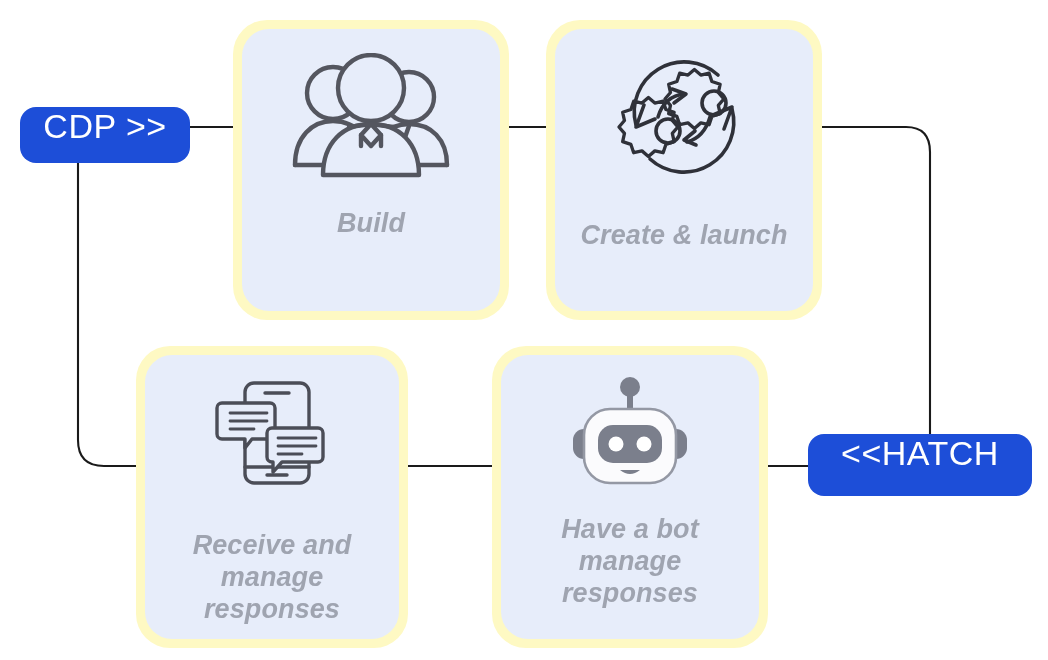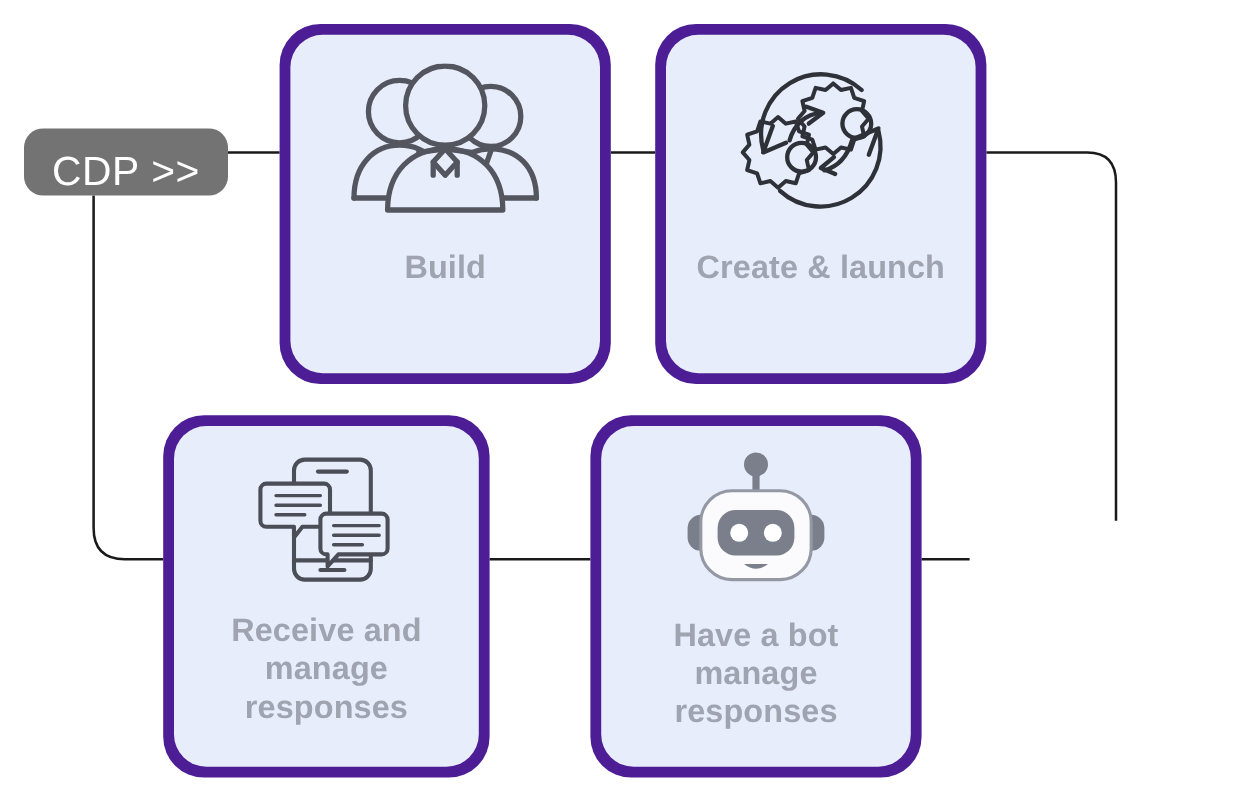--- a/index.html
+++ b/index.html
@@ -10,25 +10,26 @@
     overflow:hidden;
   }
   #stage{position:relative;width:1048px;height:660px;}
 
   
   #connectors{position:absolute;left:0;top:0;width:1048px;height:660px;pointer-events:none;}
 
   
   .card{
     position:absolute;
-    background:#4c1d95;              
+    background:#fef9c3;              
     border-radius:34px;
     padding:9px;
     box-sizing:border-box;
     display:flex;
+    font-style:italic;
   }
   .card-inner{
     flex:1;
     background:#e7edfa;              
     border-radius:27px;
     display:flex;
     flex-direction:column;
     align-items:center;
     justify-content:flex-start;
     box-sizing:border-box;
@@ -53,31 +54,31 @@
   #card-create-campaign  {left:546px; top:20px;  width:276px; height:300px;}
   #card-receive-manage   {left:136px; top:346px; width:272px; height:302px;}
   #card-bot-manage       {left:492px; top:346px; width:276px; height:302px;}
 
   #card-build-audience  .card-icon{height:175px;}
   #card-create-campaign .card-icon{height:175px;}
   #card-receive-manage  .card-icon{height:155px;}
   #card-bot-manage      .card-icon{height:155px;}
 
   #card-build-audience  .card-label{margin-top:4px;}
-  #card-create-campaign .card-label{margin-top:4px;}
-  #card-receive-manage  .card-label{margin-top:0;}
+  #card-create-campaign .card-label{margin-top:16px;}
+  #card-receive-manage  .card-label{margin-top:20px;}
   #card-bot-manage      .card-label{margin-top:4px;}
 
   
   .pill{
     position:absolute;
-    background:#737373;
+    background:#1d4ed8;
     color:#ffffff;
     border-radius:16px;
-    display:flex;align-items:flex-end;justify-content:center;
+    display:flex;align-items:flex-start;justify-content:center;
     font-size:34px;
     letter-spacing:.5px;
     box-sizing:border-box;
     white-space:nowrap;
   }
   #pill-cdp  {left:20px;  top:107px; width:170px; height:56px;}
   #pill-hatch{left:808px; top:434px; width:224px; height:62px;}
 </style>
 </head>
 <body>
@@ -216,14 +217,17 @@
         <span>manage</span><br>
         <span>responses</span>
       </div>
     </div>
   </div>
 
   <div class="pill" id="pill-cdp">
     <span>CDP &gt;&gt;</span>
   </div>
 
+  <div class="pill" id="pill-hatch">
+    <span>&lt;&lt;HATCH</span>
+  </div>
 
 </div>
 
 </body></html>

